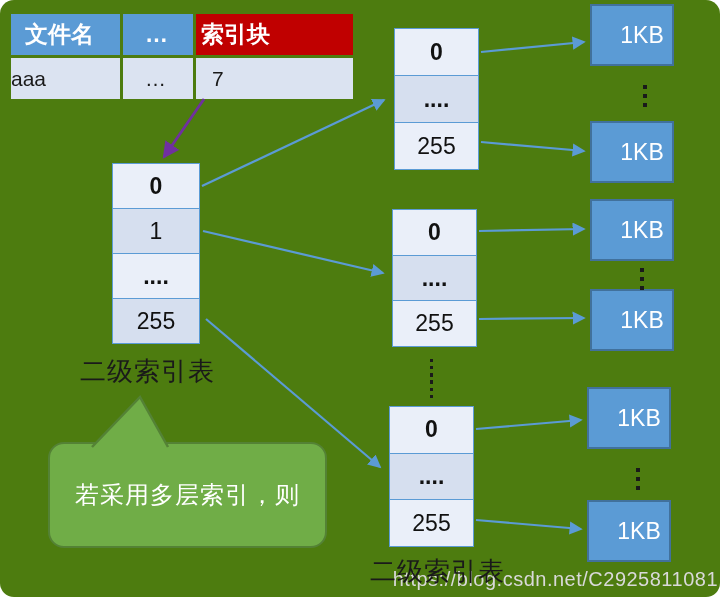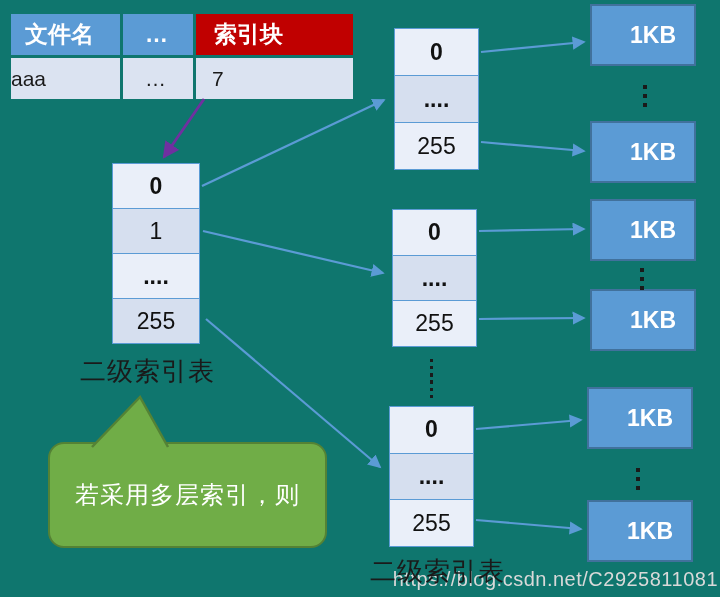--- a/index.html
+++ b/index.html
@@ -1,37 +1,38 @@
 <!DOCTYPE html>
 <html><head>
 <meta charset="utf-8">
 <style>
   html,body{margin:0;padding:0;background:#ffffff;}
   .stage{
-    position:relative;width:720px;height:597px;background:#0f766e;overflow:hidden;
+    position:relative;width:720px;height:597px;background:#4d7c0f;overflow:hidden;
     font-family:"Liberation Sans","DejaVu Sans",sans-serif;
+    border-radius:14px;
   }
   
   .fcell{position:absolute;box-sizing:border-box;display:flex;align-items:center;}
   .fhead{color:#ffffff;font-weight:bold;font-size:23px;}
   .fhead.blue{background:#5b9bd5;}
   .fhead.red{background:#c00000;}
   .fdata{background:#dbe3f1;color:#1a1a1a;font-size:21px;}
   
   .idx{position:absolute;box-sizing:border-box;border:1.6px solid #5b9bd5;display:flex;flex-direction:column;}
   .icell{flex:1;display:flex;align-items:center;justify-content:center;
          font-size:23px;color:#111;border-top:1.6px solid #5b9bd5;box-sizing:border-box;}
   .icell:first-child{border-top:none;}
   .icell.light{background:#eaeff9;}
   .icell.dark{background:#d6dfef;}
   .icell.b{font-weight:bold;}
   
-  .blk{position:absolute;box-sizing:border-box;width:106px;height:62px;background:#5b9bd5;
+  .blk{position:absolute;box-sizing:border-box;width:84px;height:62px;background:#5b9bd5;
        border:2px solid #41719c;display:flex;align-items:center;justify-content:center;
-       color:#ffffff;font-weight:bold;font-size:23px;padding-left:20px;}
+       color:#ffffff;font-weight:normal;font-size:23px;padding-left:20px;}
   
   .lbl{position:absolute;color:#1a1a1a;font-size:26px;letter-spacing:1px;z-index:3;}
   
   .vdots{position:absolute;display:flex;flex-direction:column;align-items:center;z-index:2;}
   .vdots .dot{width:4px;height:4px;background:#1a1a1a;margin:2.6px 0;}
   .vdots.fine .dot{width:3.4px;height:3.4px;margin:1.9px 0;}
   
   .bubble{position:absolute;left:48px;top:442px;width:279px;height:106px;box-sizing:border-box;
           background:#70ad47;border:2.5px solid #548235;border-radius:16px;z-index:1;
           display:flex;flex-direction:column;justify-content:center;align-items:center;}
@@ -44,21 +45,21 @@
   .overlay{position:absolute;left:0;top:0;z-index:5;pointer-events:none;}
 </style>
 </head>
 <body>
 
 <div class="stage">
 
   <div>
     <div class="fcell fhead blue" style="left:11px;top:14px;width:109px;height:41px;padding-left:14px;">文件名</div>
     <div class="fcell fhead blue" style="left:123px;top:14px;width:70px;height:41px;padding-left:22px;">…</div>
-    <div class="fcell fhead red" style="left:196px;top:14px;width:157px;height:41px;padding-left:18px;">索引块</div>
+    <div class="fcell fhead red" style="left:196px;top:14px;width:157px;height:41px;padding-left:5px;">索引块</div>
     <div class="fcell fdata" style="left:11px;top:58px;width:109px;height:41px;padding-left:0;">aaa</div>
     <div class="fcell fdata" style="left:123px;top:58px;width:70px;height:41px;padding-left:22px;">…</div>
     <div class="fcell fdata" style="left:196px;top:58px;width:157px;height:41px;padding-left:16px;">7</div>
   </div>
 
   <div class="idx" style="left:112px;top:163px;width:88px;height:181px;">
     <div class="icell light b">0</div>
     <div class="icell dark">1</div>
     <div class="icell light b">....</div>
     <div class="icell dark">255</div>

